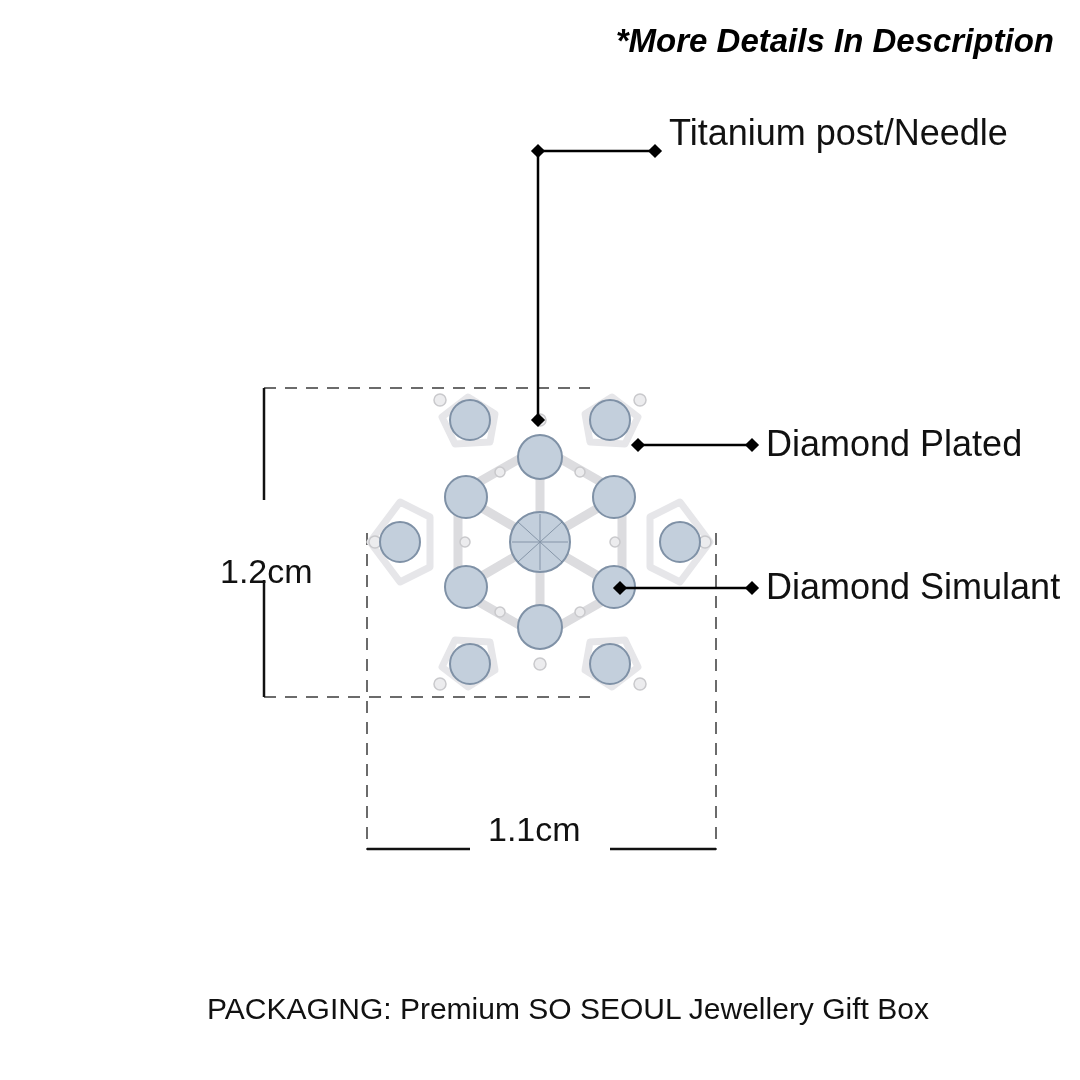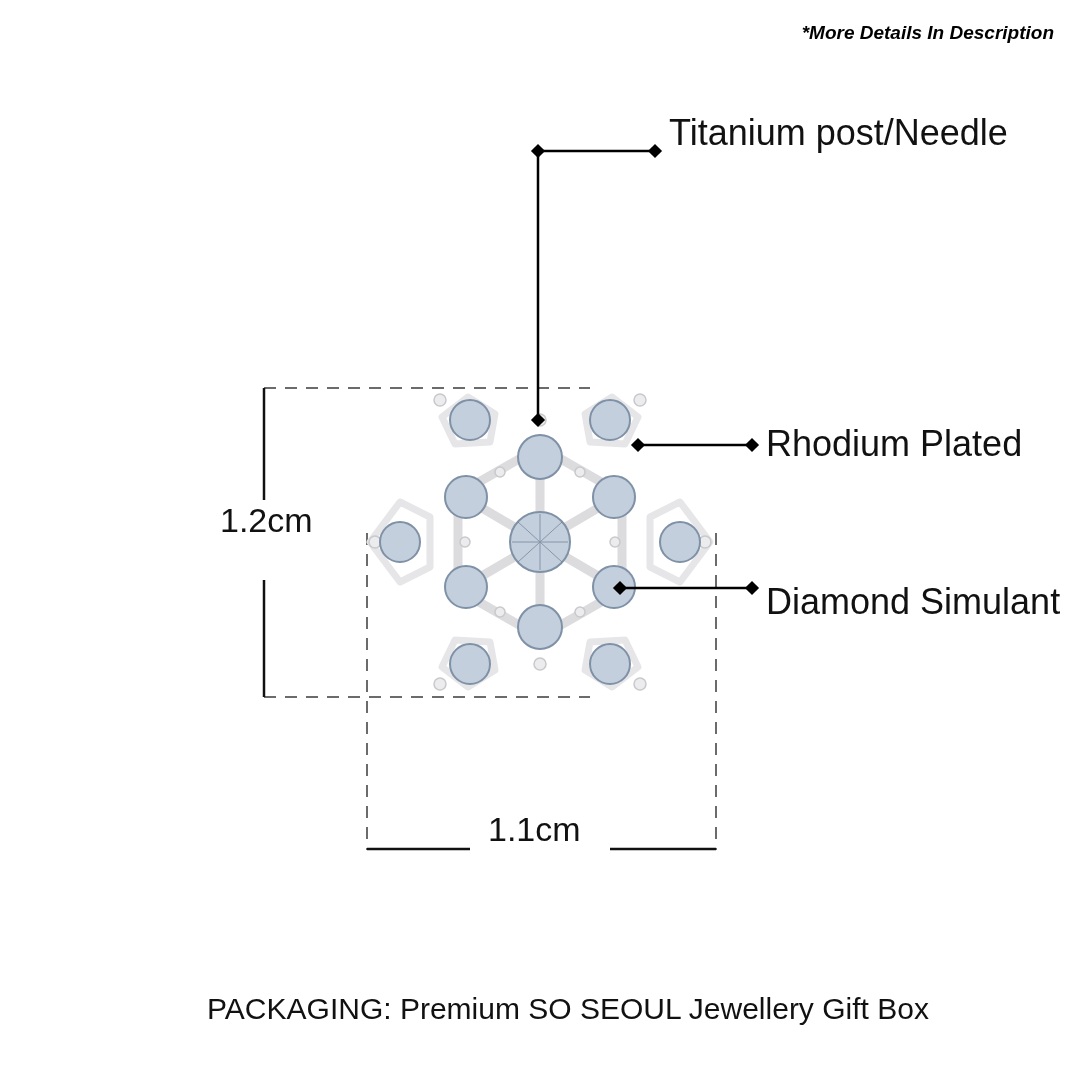--- a/index.html
+++ b/index.html
@@ -1,18 +1,18 @@
 <!DOCTYPE html>
 <html><head>
 <meta charset="utf-8">
 <style>
   html, body { margin:0; padding:0; background:#ffffff; }
   body { width:1080px; height:1080px; position:relative; overflow:hidden; font-family:"Liberation Sans", sans-serif; color:#111; }
   .abs { position:absolute; }
-  .note { right:26px; top:22px; font-size:19px; font-weight:bold; font-style:italic; color:#000; white-space:nowrap; }
+  .note { right:26px; top:22px; font-size:33px; font-weight:bold; font-style:italic; color:#000; white-space:nowrap; }
   .label { font-size:36px; color:#111; white-space:nowrap; line-height:38px; }
   .dim { font-size:34px; color:#111; white-space:nowrap; }
   .footer { left:0; width:1080px; top:992px; text-align:center; font-size:30px; color:#111;padding-left:28px; }
   svg.overlay { position:absolute; left:0; top:0; }
 </style>
 </head>
 <body>
 
 <div class="abs note">*More Details In Description</div>
 
@@ -109,19 +109,19 @@
   <g stroke="#000" stroke-width="2.5" fill="#000">
     <line x1="620" y1="588" x2="752" y2="588"></line>
     <rect x="615" y="583" width="10" height="10" transform="rotate(45 620 588)" stroke="none"></rect>
     <rect x="747" y="583" width="10" height="10" transform="rotate(45 752 588)" stroke="none"></rect>
   </g>
 </svg>
 
 <div class="abs label" style="left:669px; top:114px;">
   <div>Titanium post/Needle</div>
 </div>
-<div class="abs label" style="left:766px; top:425px;">Rhodium Plated</div>
-<div class="abs label" style="left:766px; top:568px;margin-top:15px;">Diamond Simulant</div>
+<div class="abs label" style="left:766px; top:425px;">Diamond Plated</div>
+<div class="abs label" style="left:766px; top:568px;">Diamond Simulant</div>
 
-<div class="abs dim" style="left:220px; top:501px;text-align:center;">1.2cm</div>
+<div class="abs dim" style="left:220px; top:552px;text-align:center;">1.2cm</div>
 <div class="abs dim" style="left:488px; top:810px;">1.1cm</div>
 
 <div class="abs footer">PACKAGING: Premium SO SEOUL Jewellery Gift Box</div>
 
 </body></html>

